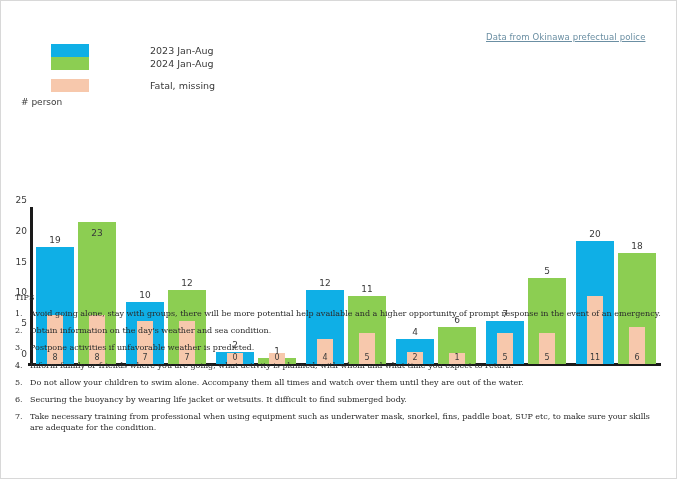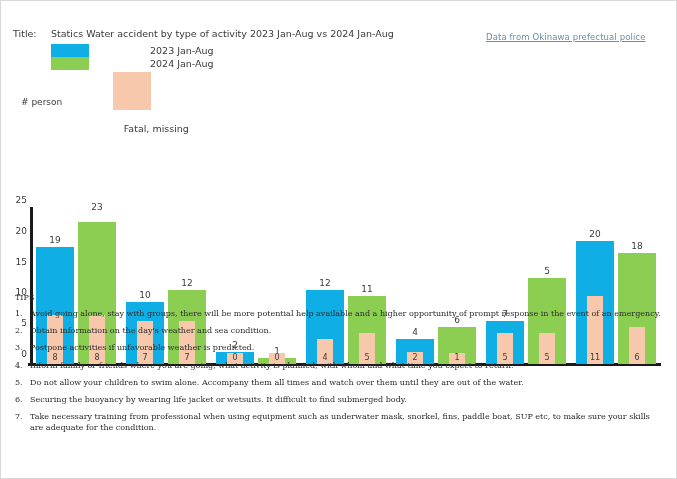--- a/index.html
+++ b/index.html
@@ -14,21 +14,21 @@
   .title-row{position:absolute;left:12px;top:27px;display:flex;align-items:flex-start;}
   .title-label{font-size:9.5px;color:#3a3a3a;width:38px;flex:0 0 38px;}
   .title-text{font-size:9.5px;color:#3a3a3a;white-space:nowrap;}
 
   .source-link{position:absolute;left:485px;top:31px;font-size:8.5px;color:#6b8fa3;
     text-decoration:underline;white-space:nowrap;letter-spacing:.1px;}
 
   
   .legend{position:absolute;left:50px;top:43px;}
   .lg-row{display:flex;align-items:center;height:13px;gap:13px;}
-  .lg-row.gap{margin-top:2px;flex-direction:column;}
+  .lg-row.gap{margin-top:9px;}
   .sw{width:38px;height:13px;flex:0 0 38px;}
   .lg-label{font-size:9.5px;color:#3a3a3a;margin-left:48px;white-space:nowrap;}
 
   
   #chart{position:absolute;left:0;top:96px;width:677px;height:200px;}
   .ylabel{position:absolute;left:20px;top:96px;font-size:9px;color:#3a3a3a;}
 
   .plot{position:absolute;left:30px;top:113px;width:630px;height:154px;}
   .axis-y{position:absolute;left:29px;top:110px;width:2.5px;height:159px;background:#1a1a1a;}
   .axis-x{position:absolute;left:27px;top:266px;width:633px;height:2.5px;background:#1a1a1a;}
@@ -50,24 +50,20 @@
   .tip{display:flex;font-size:8px;line-height:1.28;color:#2b2b2b;margin-top:7px;
     font-family:"DejaVu Serif","Liberation Serif",serif;}
   .tip .num{width:15px;flex:0 0 15px;}
   .tip .txt{flex:1;}
 </style>
 </head>
 <body>
 
 <div class="page">
 
-  <div class="title-row">
-    <div class="title-label">Title:</div>
-    <div class="title-text">Statics Water accident by type of activity 2023 Jan-Aug vs 2024 Jan-Aug</div>
-  </div>
 
   <a class="source-link" href="#">Data from Okinawa prefectual police</a>
 
   <div class="legend">
     <div class="lg-row">
       <span class="sw" style="background: rgb(15, 175, 230);"></span>
       <span class="lg-label">2023 Jan-Aug</span>
     </div>
     <div class="lg-row">
       <span class="sw" style="background: rgb(140, 206, 82);"></span>
@@ -92,21 +88,21 @@
         <div class="ytick" style="bottom: 123.2px;">20</div>
         <div class="ytick" style="bottom: 154px;">25</div>
         <div class="group" style="left: 0px; width: 90px;">
           <div class="bar" style="left: 5px; width: 38px; height: 117.04px; background: rgb(15, 175, 230);">
             <div class="toplab" style="bottom: 119.04px;">19</div>
             <div class="inner" style="width: 16px; height: 49.28px;">
               <span>8</span>
             </div>
           </div>
           <div class="bar" style="left: 47px; width: 38px; height: 141.68px; background: rgb(140, 206, 82);">
-            <div class="toplab" style="bottom: 152px;">23</div>
+            <div class="toplab" style="bottom: 126px;">23</div>
             <div class="inner" style="width: 16px; height: 49.28px;">
               <span>8</span>
             </div>
           </div>
         </div>
         <div class="group" style="left: 90px; width: 90px;">
           <div class="bar" style="left: 5px; width: 38px; height: 61.6px; background: rgb(15, 175, 230);">
             <div class="toplab" style="bottom: 63.6px;">10</div>
             <div class="inner" style="width: 16px; height: 43.12px;">
               <span>7</span>

